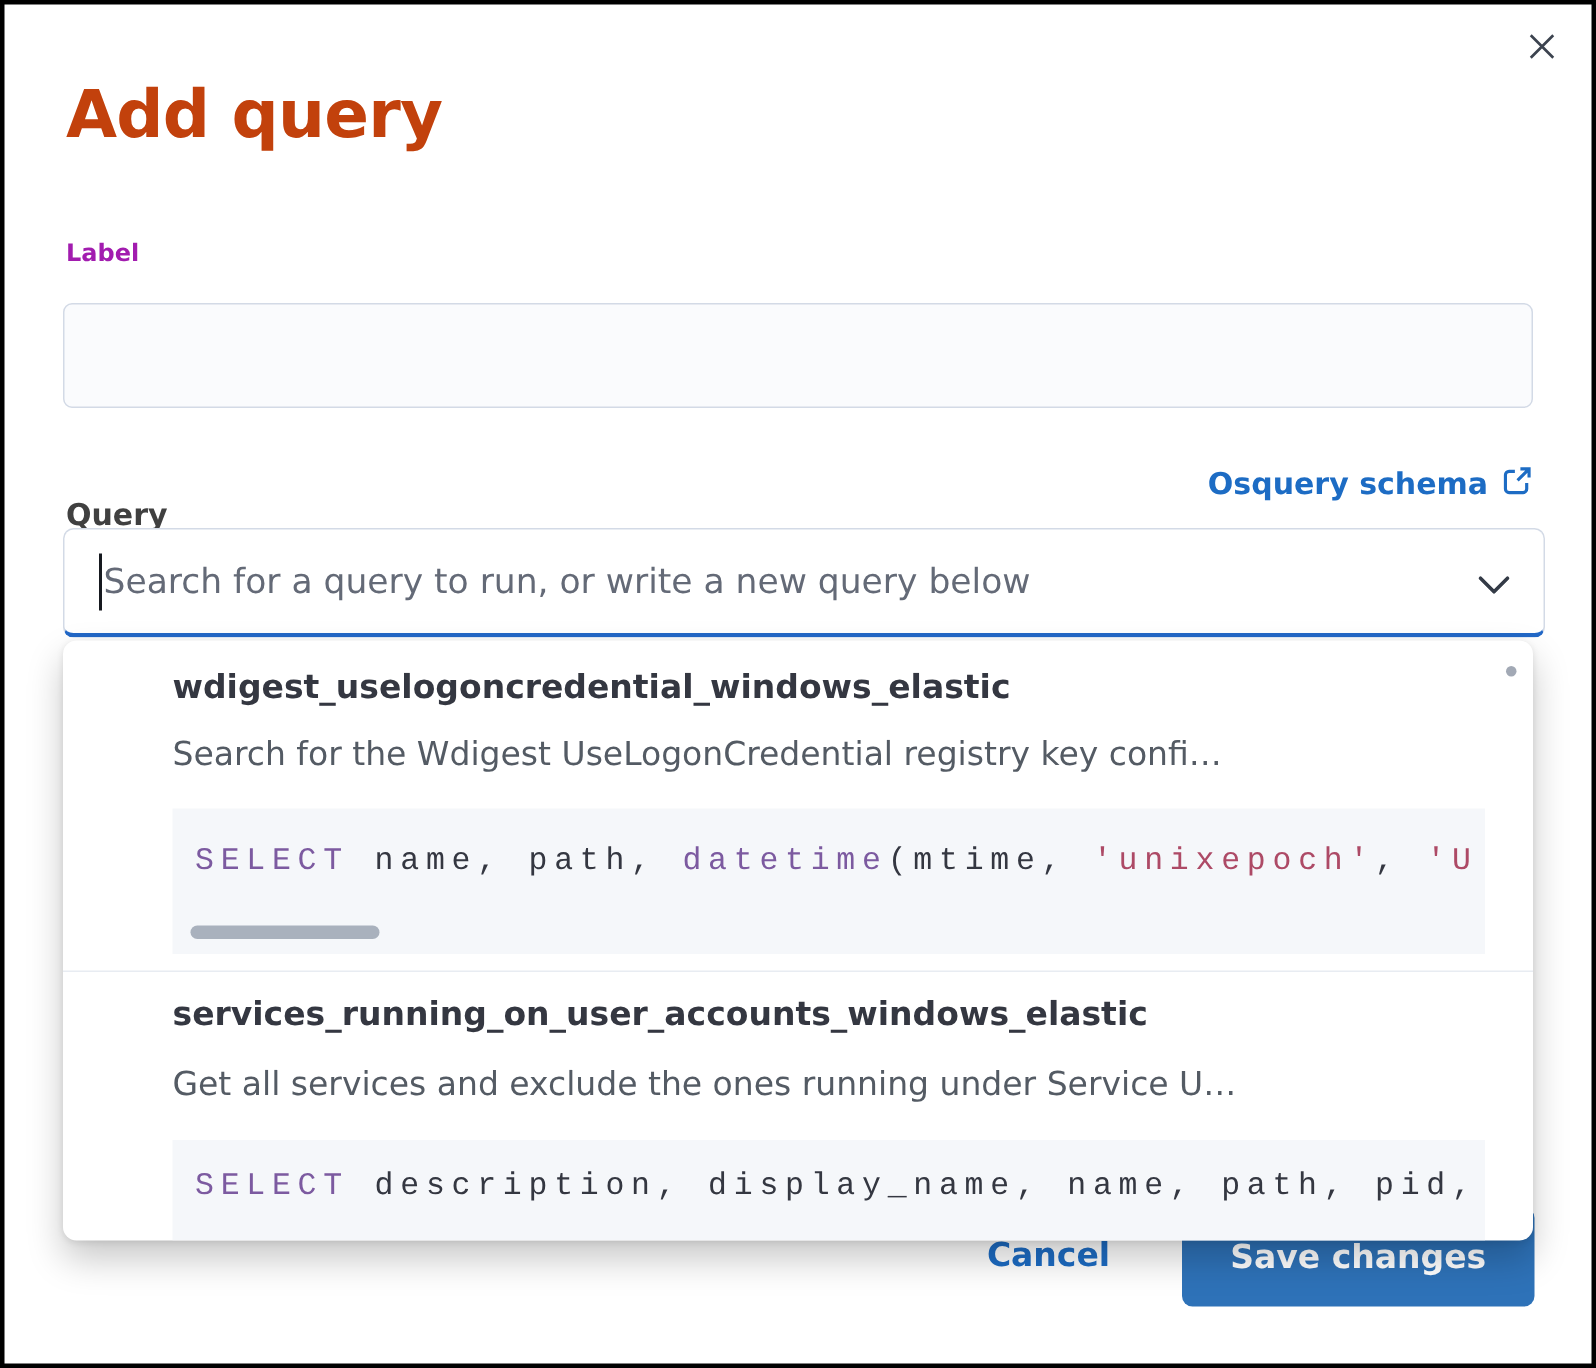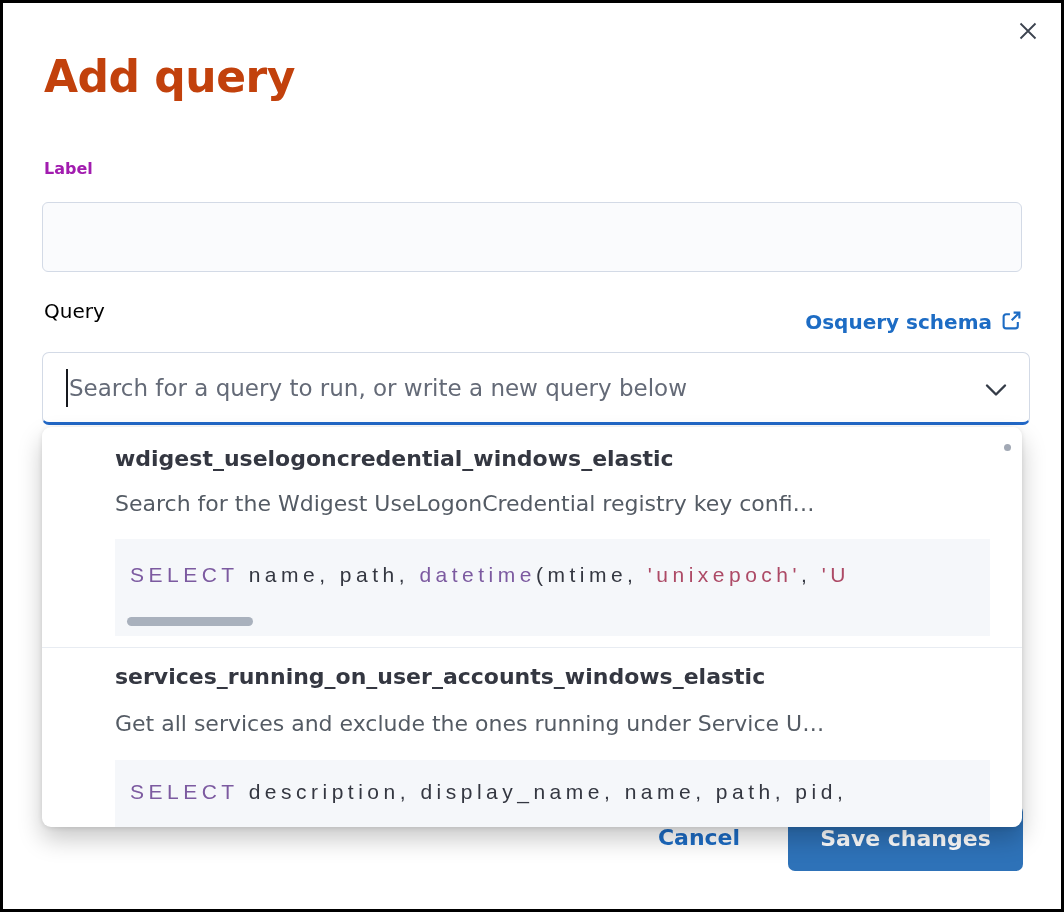--- a/index.html
+++ b/index.html
@@ -10,38 +10,38 @@
   }
   
   .close-btn{position:absolute;top:15px;right:19px;width:28px;height:28px;background:none;border:none;cursor:pointer;padding:2px;}
   
   .title{position:absolute;left:41px;top:48px;font-size:44px;font-weight:bold;color:#c2410c;letter-spacing:-0.5px;margin:0;}
   
   .field-label{position:absolute;left:41px;top:156px;font-size:16px;font-weight:bold;color:#a21caf;}
   .label-input{position:absolute;left:39px;top:199px;width:980px;height:70px;box-sizing:border-box;
     background:#fafbfd;border:1px solid #d3dae6;border-radius:6px;font-size:22px;padding:0 22px;color:#343741;outline:none;font-family:inherit;}
   
-  .query-label{position:absolute;left:41px;top:296px;font-size:20px;font-weight:normal;color:#000000;}
+  .query-label{position:absolute;left:41px;top:328px;font-size:20px;font-weight:bold;color:#404040;}
   .schema-link{position:absolute;right:39px;top:307px;font-size:20px;font-weight:bold;color:#1d6cc4;text-decoration:none;display:flex;gap:9px;}
   
   .combobox{position:absolute;left:39px;top:349px;width:988px;height:73px;box-sizing:border-box;background:#fff;
     border:1px solid #d3dae6;border-bottom:3px solid #2268c7;border-radius:7px;}
   .caret{position:absolute;left:23px;top:16px;width:2px;height:38px;background:#16191f;}
   .search-input{position:absolute;left:26px;top:0;width:870px;height:100%;border:none;outline:none;background:transparent;
     font-size:23px;color:#343741;font-family:inherit;padding:0;}
   .search-input::placeholder{color:#646a77;opacity:1;}
   .chevron{position:absolute;right:22px;top:29px;}
   
   .dropdown{position:absolute;left:39px;top:424px;width:980px;height:400px;background:#fff;border-radius:9px;z-index:3;overflow:hidden;
     box-shadow:0 1px 5px rgba(0,0,0,.1),0 12px 24px rgba(0,0,0,.22);}
   .scroll-dot{position:absolute;top:17px;right:11px;width:7px;height:7px;border-radius:50%;background:#a2a9b5;}
   .opt-title{position:absolute;left:73px;font-size:22px;font-weight:bold;color:#343741;white-space:nowrap;}
   .opt-desc{position:absolute;left:73px;font-size:22px;color:#545b64;white-space:nowrap;overflow:hidden;width:875px;}
   .code-block{position:absolute;left:73px;width:875px;background:#f5f7fa;overflow:hidden;}
-  .code-line{position:absolute;left:15px;white-space:pre;font-family:Liberation Sans, sans-serif;
+  .code-line{position:absolute;left:15px;white-space:pre;font-family:Liberation Mono, monospace;
     font-size:21px;letter-spacing:4.5px;color:#343741;text-align:right;}
   .code-line [data-type="keyword"]{color:#7c5aa0;}
   .code-line [data-type="string"]{color:#ad4a66;}
   .code-line [data-type="plain"]{color:#343741;}
   .hthumb{position:absolute;left:12px;bottom:10px;width:126px;height:9px;border-radius:5px;background:#a9b1bd;}
   .divider{position:absolute;left:0;top:220px;width:100%;height:1px;background:#e8ecf2;}
   #code1{top:112px;height:97px;} #code1 .code-line{top:24px;}
   #code2{top:333px;height:67px;} #code2 .code-line{top:20px;}
   #opt1-title{top:19px;} #opt1-desc{top:64px;}
   #opt2-title{top:237px;} #opt2-desc{top:284px;}

